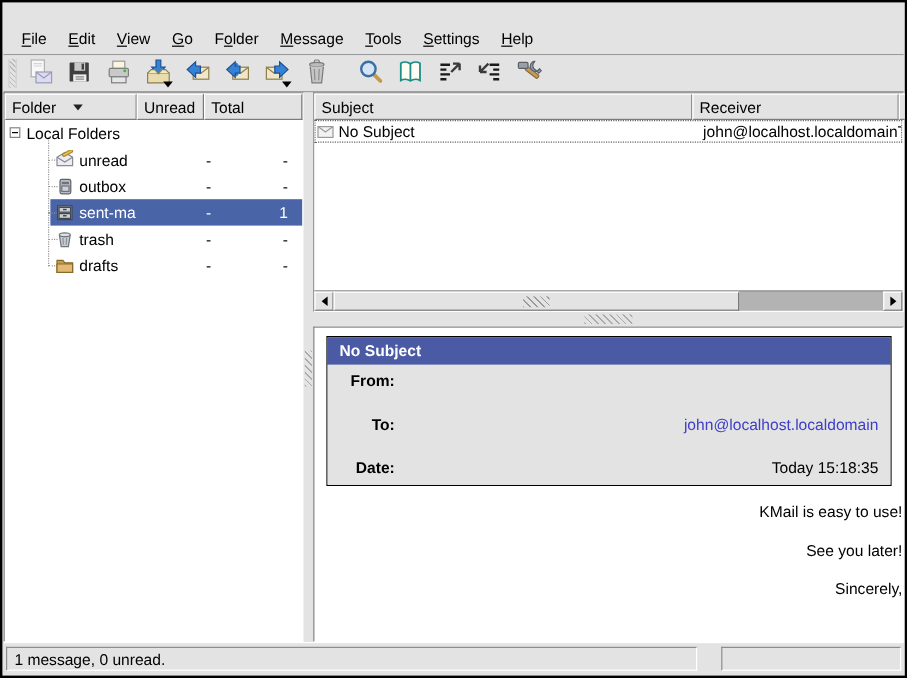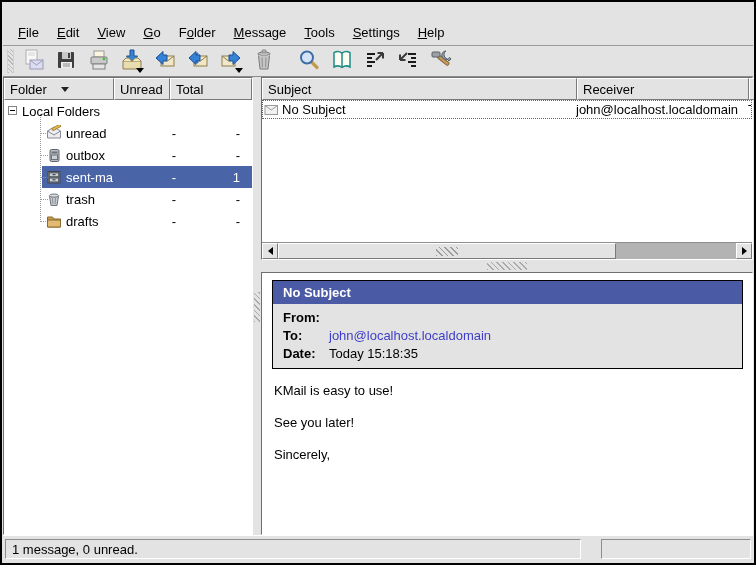--- a/index.html
+++ b/index.html
@@ -57,21 +57,21 @@
   .tree-row.selected .child-label, .tree-row.selected .col-unread-val,
   .tree-row.selected .col-total-val { color:#fff; position:relative; }
   .tree-row.selected .col-unread-val { position:absolute; }
   .tree-row.selected .col-total-val { position:absolute; }
   .tree-row.selected .child-icon { z-index:1; }
 
   .v-splitter { width:8px; flex:0 0 auto; background:#e3e3e3; position:relative; }
   .v-grip { position:absolute; top:215px; left:1px; width:6px; height:30px;
             background:repeating-linear-gradient(45deg,#aaa 0 1px,transparent 1px 4px); }
 
-  .right-pane { flex:1 1 auto; display:flex; flex-direction:column; min-width:0; }
+  .right-pane { flex:1 1 auto; display:flex; flex-direction:column; min-width:0;text-align:right; }
 
   
   .msg-list { flex:0 0 183px; display:flex; flex-direction:column; background:#fff;
               border:1px solid; border-color:#6f6f6f #fff #fff #6f6f6f; min-width:0; }
   .msg-headers { display:flex; flex:0 0 22px; }
   .mh-subject { width:315px; flex:0 0 auto; }
   .mh-receiver { width:172px; flex:0 0 auto; }
   .mh-date { flex:1 1 auto; min-width:0; }
   .msg-rows { flex:1 1 auto; background:#fff; overflow:hidden; }
   .msg-row { height:19px; display:flex; align-items:center; border:1px dotted #666; }
@@ -95,21 +95,21 @@
   .h-grip { position:absolute; left:50%; top:2px; width:40px; height:8px; margin-left:-20px;
             background:repeating-linear-gradient(45deg,#aaa 0 1px,transparent 1px 4px); }
 
   
   .preview { flex:1 1 auto; background:#fff; border:1px solid; border-color:#6f6f6f #fff #fff #6f6f6f;
              overflow:hidden; }
   .pv-headerbox { margin:7px 9px 0 10px; border:1px solid #000; }
   .pv-title { height:23px; background:#4a5aa5; color:#fff; font-weight:bold;
               display:flex; align-items:center; padding-left:10px; }
   .pv-fields { background:#e3e3e3; padding:6px 10px 7px 10px; display:grid;
-               grid-template-columns:46px 1fr; row-gap:3px; }
+               grid-template-columns:46px 1fr; row-gap:21px; }
   .pv-label { font-weight:bold; }
   .pv-value { white-space:nowrap; }
   .pv-to { color:#3e3ec8; }
   .pv-body { margin:14px 0 0 12px; line-height:16px; }
   .body-line { min-height:16px; white-space:pre-wrap; }
 
   
   .statusbar { flex:0 0 27px; background:#e3e3e3; border-top:1px solid #fff;
                display:flex; align-items:center; gap:20px; padding:0 2px; }
   .status-panel { height:20px; border:1px solid; border-color:#8d8d8d #fff #fff #8d8d8d;

